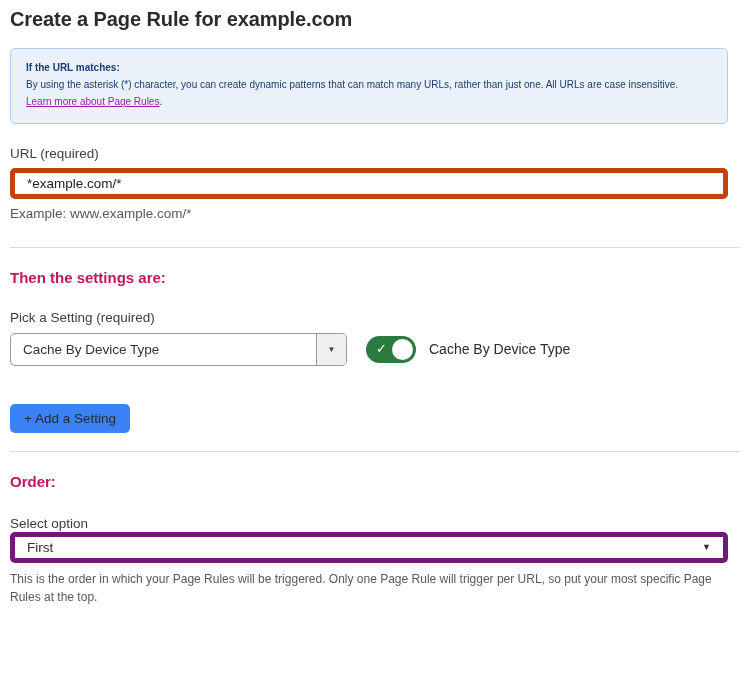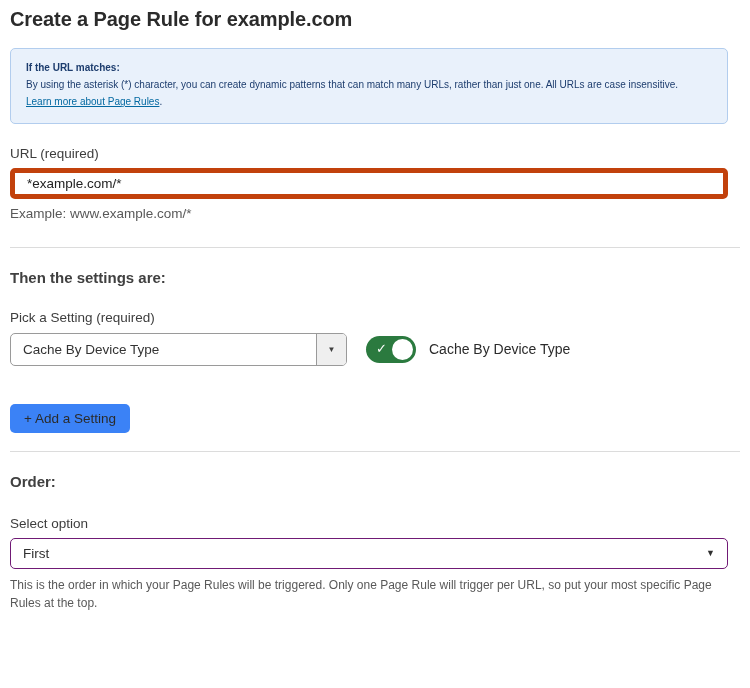--- a/index.html
+++ b/index.html
@@ -23,41 +23,41 @@
     width: 718px;
     background: #e9f1fb;
     border: 1px solid #b2cdee;
     border-radius: 5px;
     padding: 10px 15px 12px 15px;
     color: #1d3d6e;
     font-size: 10px;
     line-height: 1.72;
   }
   .info-heading { font-weight: 700; }
-  .info-link { color: #0369a1; text-decoration: underline; cursor: pointer; }
+  .info-link { color: #a21caf; text-decoration: underline; cursor: pointer; }
 
   .field-label { margin-top: 22px; font-size: 13.5px; color: #3d3d3d; }
 
   .url-input {
     display: block;
     margin-top: 7px;
     width: 718px; height: 31px;
     border: 5px solid #c2410c;
     border-radius: 5px;
     padding: 0 12px;
     font-family: "Liberation Sans", "DejaVu Sans", sans-serif;
     font-size: 13.5px; color: #222222;
     background: #fff;
   }
   .hint { margin-top: 7px; font-size: 13.5px; color: #595959; }
 
   .divider { border: none; border-top: 1px solid #dcdcdc; margin: 26px 0 0 0; width: 730px; }
   .divider.tight { margin-top: 18px; }
 
-  .section-heading { margin-top: 21px; font-size: 15px; font-weight: 700; color: #404040; }
+  .section-heading { margin-top: 21px; font-size: 15px; font-weight: 700; color: #be185d; }
 
   .picker-row { margin-top: 8px; display: flex; align-items: center; text-align: right; }
   .picker {
     width: 337px; height: 33px;
     border: 1px solid #9a9a9a; border-radius: 5px;
     background: #ffffff;
     display: flex; align-items: stretch;
     overflow: hidden;
     cursor: pointer;
   }
@@ -98,23 +98,23 @@
     margin-top: 38px;
     background: #3b82f6;
     border: none; border-radius: 5px;
     height: 29px; padding: 0 14px;
     font-family: "Liberation Sans", "DejaVu Sans", sans-serif;
     font-size: 13.5px; color: #2b2b2b;
     cursor: pointer;
   }
 
   .select {
-    margin-top: 7px;
+    margin-top: 1px;
     width: 718px; height: 31px;
-    border: 1px solid #701a75; border-radius: 5px;
+    border: 5px solid #701a75; border-radius: 5px;
     background: #ffffff;
     display: flex; align-items: center; justify-content: space-between;
     padding: 0 12px;
     font-size: 13.5px; color: #2f2f2f;
     cursor: pointer;
   }
   .select .caret { font-size: 9px; color: #2f2f2f; }
 
   .help { margin-top: 7px; width: 726px; font-size: 12px; color: #595959; line-height: 1.52; }
 </style>

